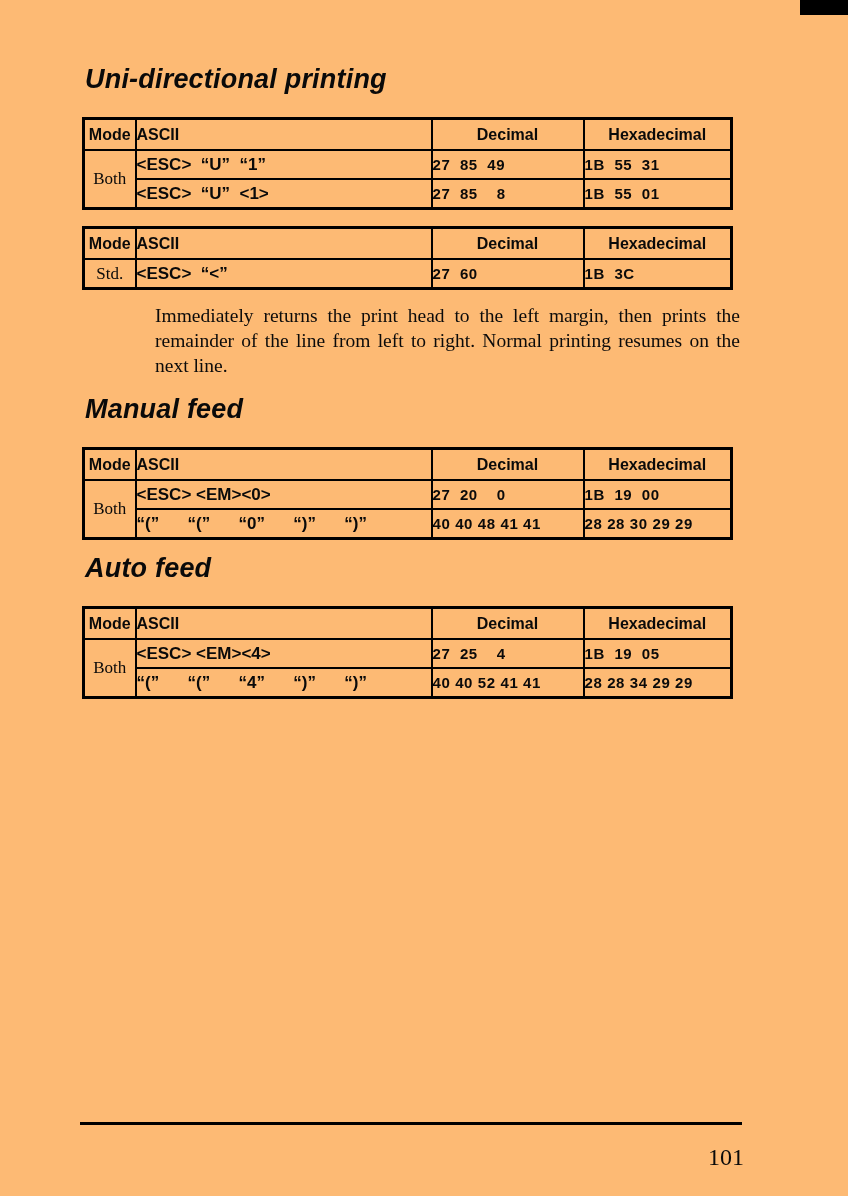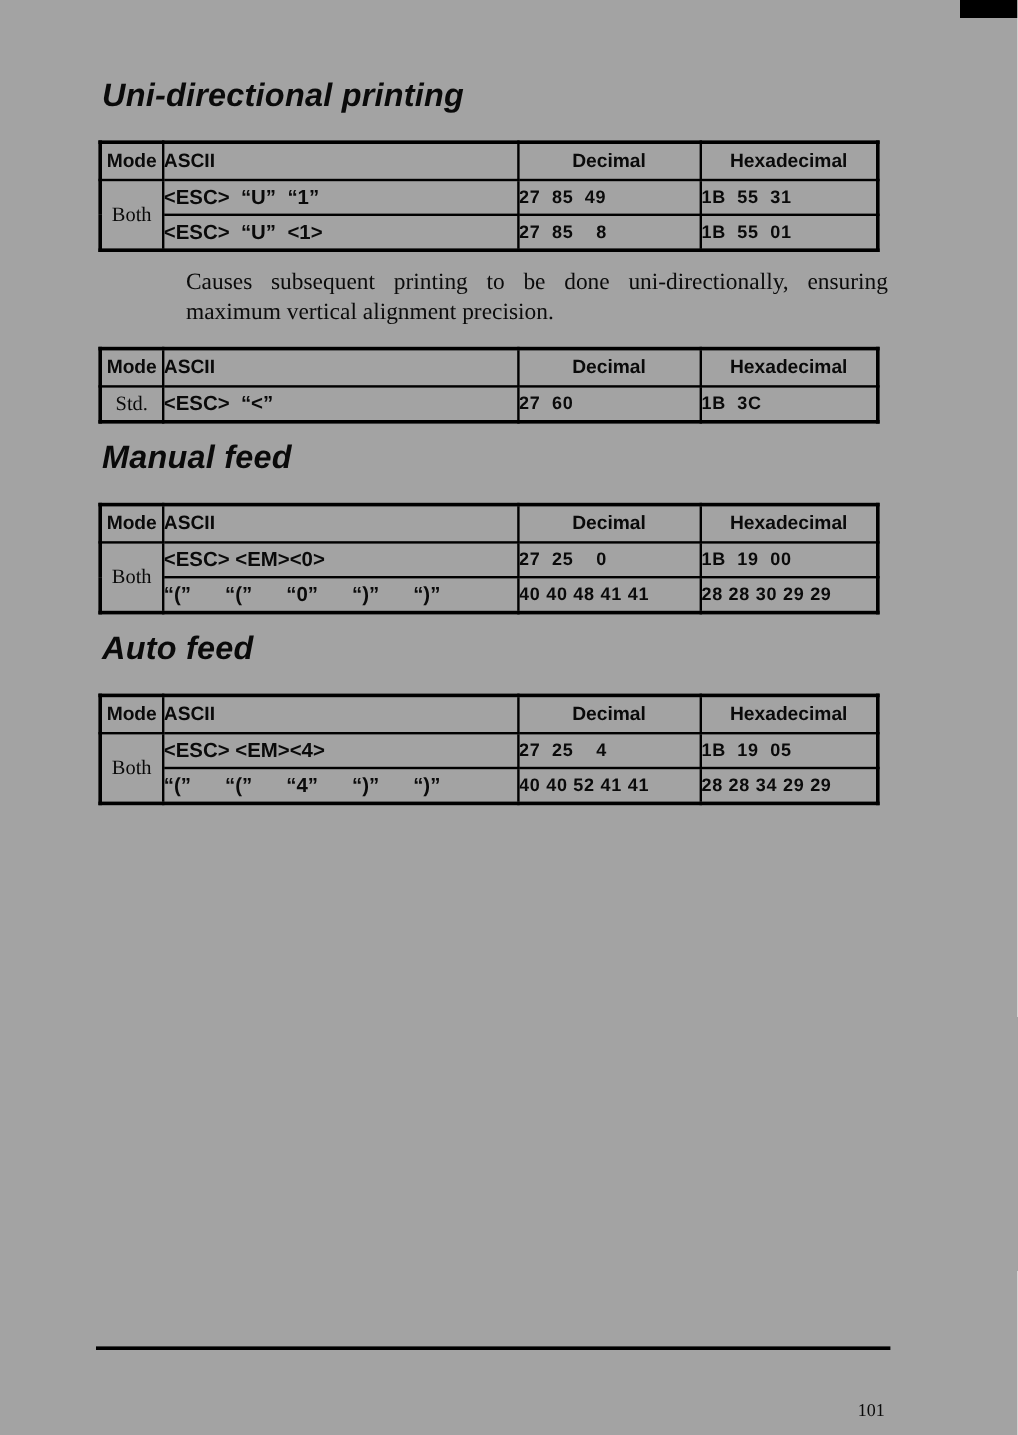--- a/index.html
+++ b/index.html
@@ -1,19 +1,19 @@
 <!DOCTYPE html>
 <html><head>
 <meta charset="utf-8">
 <style>
   html,body{margin:0;padding:0;background:#ffffff;}
   .page{
     position:relative;
     width:848px;height:1196px;
-    background:#a3a3a3;
+    background:#fdba74;
     overflow:hidden;
     font-family:"Liberation Serif", serif;
     color:#0d0d0d;
   }
   .corner-mark{
     position:absolute;top:0;left:800px;width:48px;height:15px;background:#000;
   }
   .content{
     position:absolute;left:82px;top:64px;width:658px;
   }
@@ -82,24 +82,24 @@
     width:585px;
     font-size:19.5px;
     line-height:25px;
     text-align:justify;
     color:#0b0b0b;
   }
   .footer-rule{
     position:absolute;left:80px;top:1122px;width:662px;height:3px;background:#000;
   }
   .page-number{
-    position:absolute;left:702px;top:1168px;width:48px;
+    position:absolute;left:702px;top:1144px;width:48px;
     text-align:center;
     font-family:"Liberation Serif", serif;
-    font-size:15px;
+    font-size:24px;
     color:#0a0a0a;
   }
 </style>
 </head>
 <body>
 
 <div class="page">
 
   <div class="corner-mark"></div>
 
@@ -128,21 +128,20 @@
           <td class="dec">27  85  49</td>
           <td class="hex">1B  55  31</td>
         </tr>
         <tr>
           <td class="ascii">&lt;ESC&gt;  “U”  &lt;1&gt;</td>
           <td class="dec">27  85    8</td>
           <td class="hex">1B  55  01</td>
         </tr>
       </tbody>
     </table>
-    <p class="body-text">Causes subsequent printing to be done uni-directionally, ensuring maximum vertical alignment precision.</p>
 
     <table class="cmd-table">
       <colgroup>
           <col class="c-mode">
           <col class="c-ascii">
           <col class="c-dec">
           <col class="c-hex">
         </colgroup>
       <thead>
         <tr>
@@ -154,20 +153,21 @@
       </thead>
       <tbody>
         <tr>
           <td class="mode">Std.</td>
           <td class="ascii">&lt;ESC&gt;  “&lt;”</td>
           <td class="dec">27  60</td>
           <td class="hex">1B  3C</td>
         </tr>
       </tbody>
     </table>
+    <p class="body-text">Immediately returns the print head to the left margin, then prints the remainder of the line from left to right. Normal printing resumes on the next line.</p>
 
     <h1 class="section-heading">Manual feed</h1>
     <table class="cmd-table">
       <colgroup>
           <col class="c-mode">
           <col class="c-ascii">
           <col class="c-dec">
           <col class="c-hex">
         </colgroup>
       <thead>
@@ -175,21 +175,21 @@
           <th class="h-mode">Mode</th>
           <th class="h-ascii">ASCII</th>
           <th class="h-dec">Decimal</th>
           <th class="h-hex">Hexadecimal</th>
         </tr>
       </thead>
       <tbody>
         <tr>
           <td class="mode" rowspan="2">Both</td>
           <td class="ascii">&lt;ESC&gt; &lt;EM&gt;&lt;0&gt;</td>
-          <td class="dec">27  25    0</td>
+          <td class="dec">27  20    0</td>
           <td class="hex">1B  19  00</td>
         </tr>
         <tr>
           <td class="ascii">“(”      “(”      “0”      “)”      “)”</td>
           <td class="dec">40 40 48 41 41</td>
           <td class="hex">28 28 30 29 29</td>
         </tr>
       </tbody>
     </table>
 

